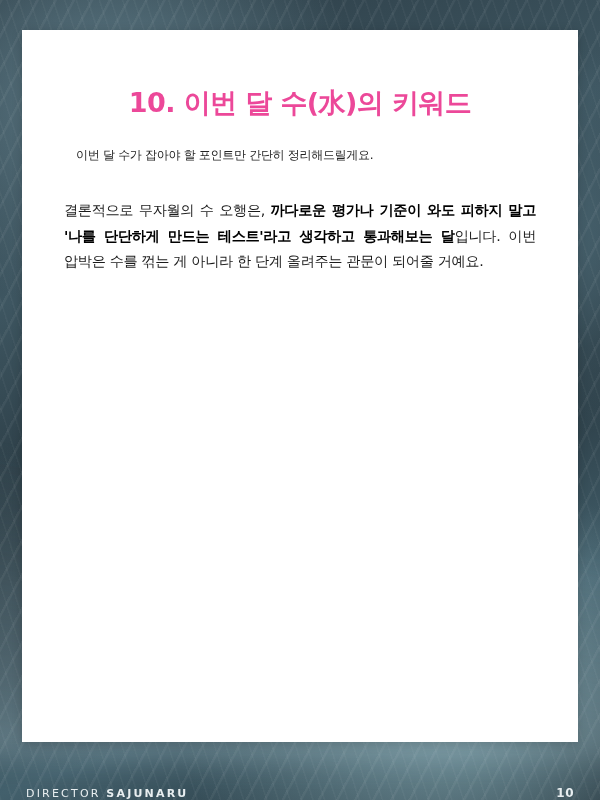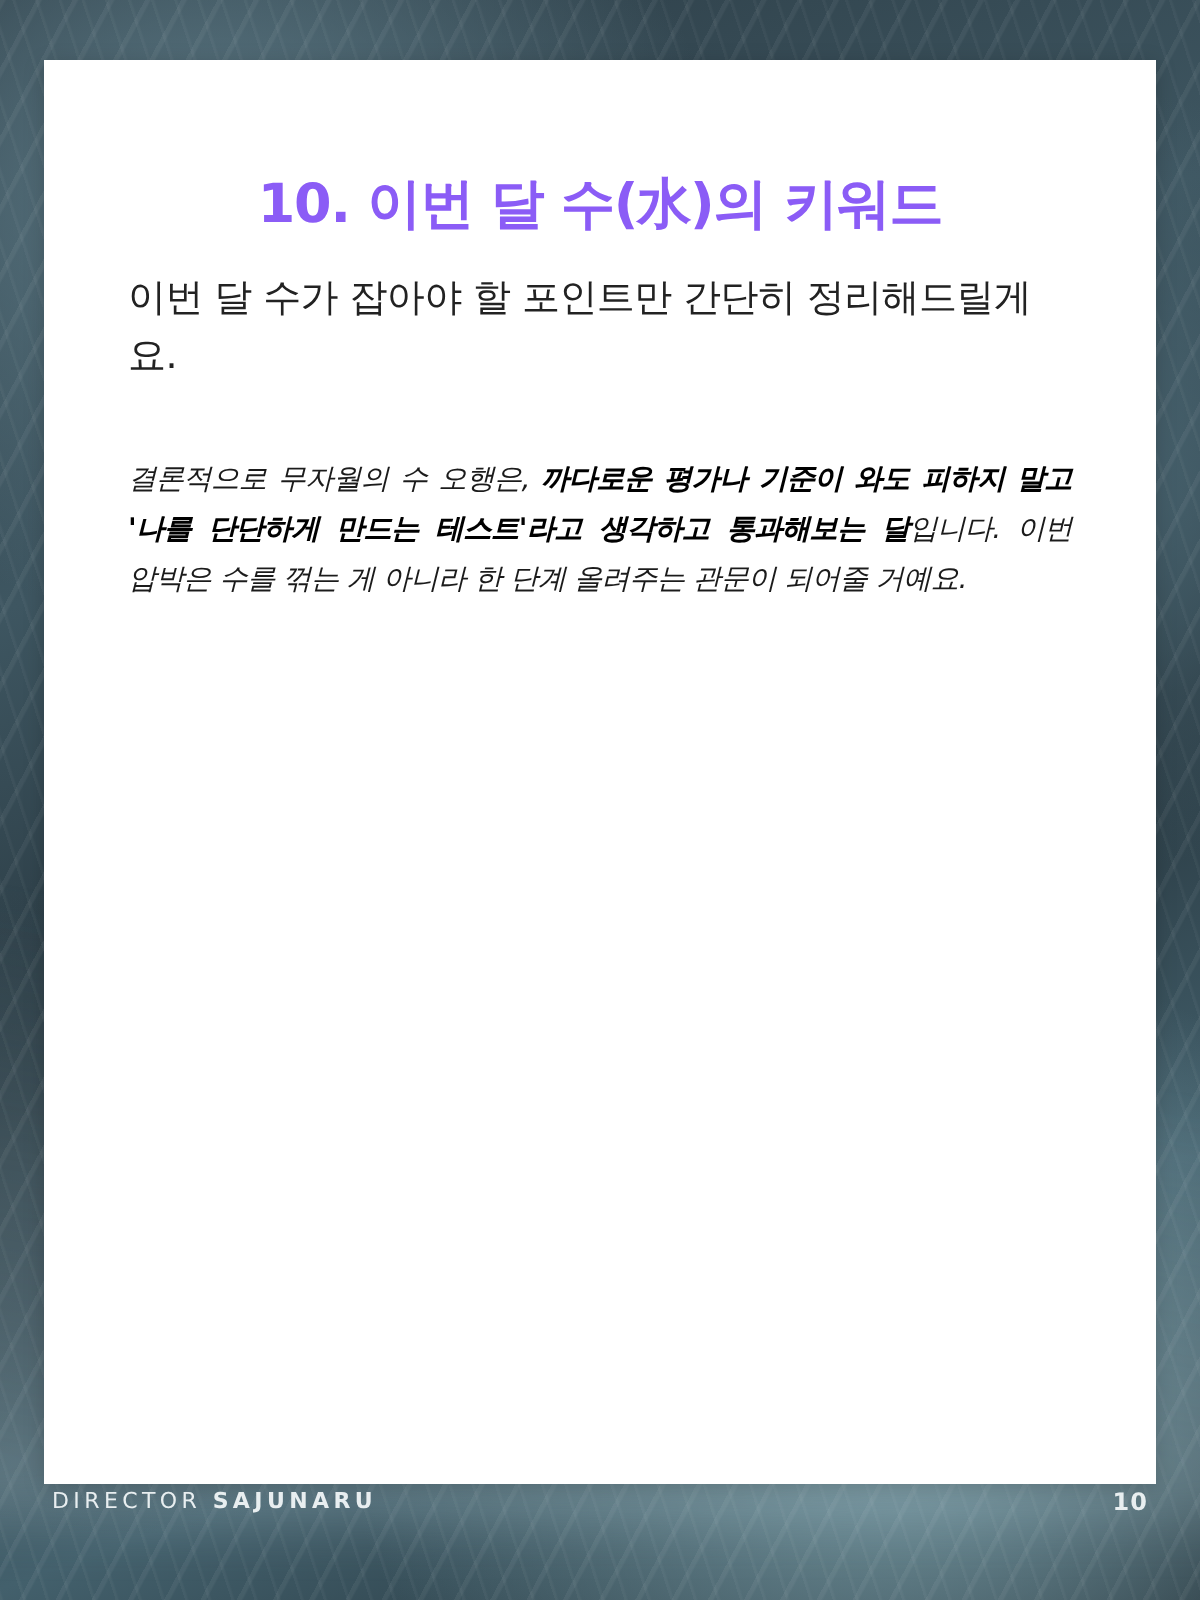--- a/index.html
+++ b/index.html
@@ -57,56 +57,56 @@
     box-shadow: 0 2px 10px rgba(0,0,0,0.18);
     box-sizing: border-box;
     padding: 40px 42px 0 42px;
     z-index: 3;
   }
 
   .title {
     text-align: center;
     font-size: 27px;
     font-weight: bold;
-    color: #8b5cf6;
+    color: #ec4899;
     letter-spacing: -0.6px;
-    margin: 16px 0 15px 0;
+    margin: 16px 0 26px 0;
     line-height: 1.25;
   }
 
   .lead {
-    font-size: 19px;
+    font-size: 12px;
     color: #222222;
     line-height: 1.55;
     letter-spacing: -0.3px;
-    margin: 0 0 34px 0;
+    margin: 0 0 34px 12px;
   }
 
   p.body {
     font-size: 14.2px;
     color: #1b1b1b;
     line-height: 1.78;
     letter-spacing: -0.35px;
     margin: 0 0 26px 0;
     text-align: justify;
     word-break: keep-all;
   }
-  p.body:last-child { margin-bottom: 0; font-style: italic; }
+  p.body:last-child { margin-bottom: 0; }
 
   .b { font-weight: bold; color: #000000; }
 
   .footer {
     position: absolute;
     left: 0;
     right: 0;
     bottom: 0;
     height: 56px;
     z-index: 4;
     display: flex;
-    align-items: flex-start;
+    align-items: flex-end;
     justify-content: space-between;
     padding: 0 26px;
     box-sizing: border-box;
   }
   .brand {
     color: #e8eef0;
     font-size: 11px;
     letter-spacing: 2.2px;
   }
   .brand .strong { font-weight: bold; }

